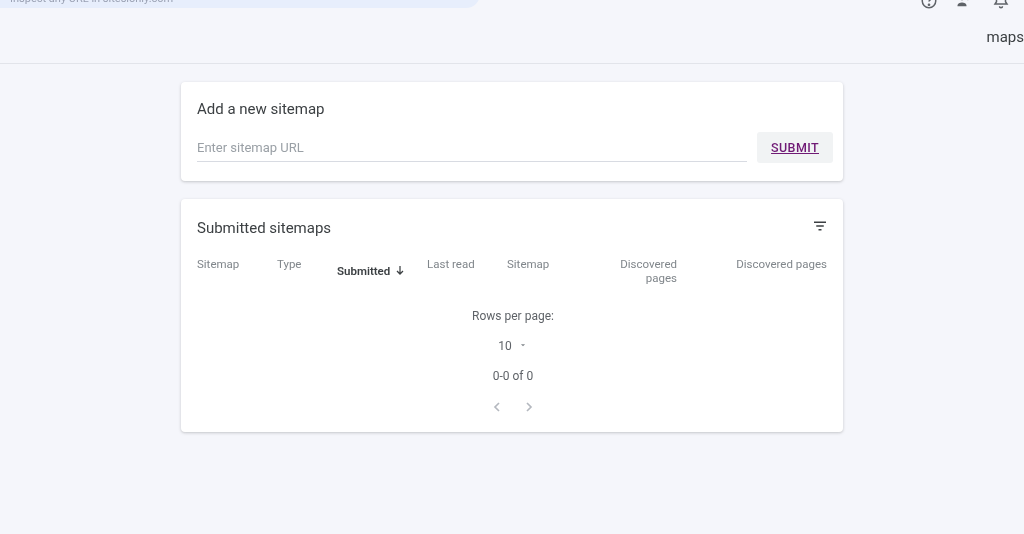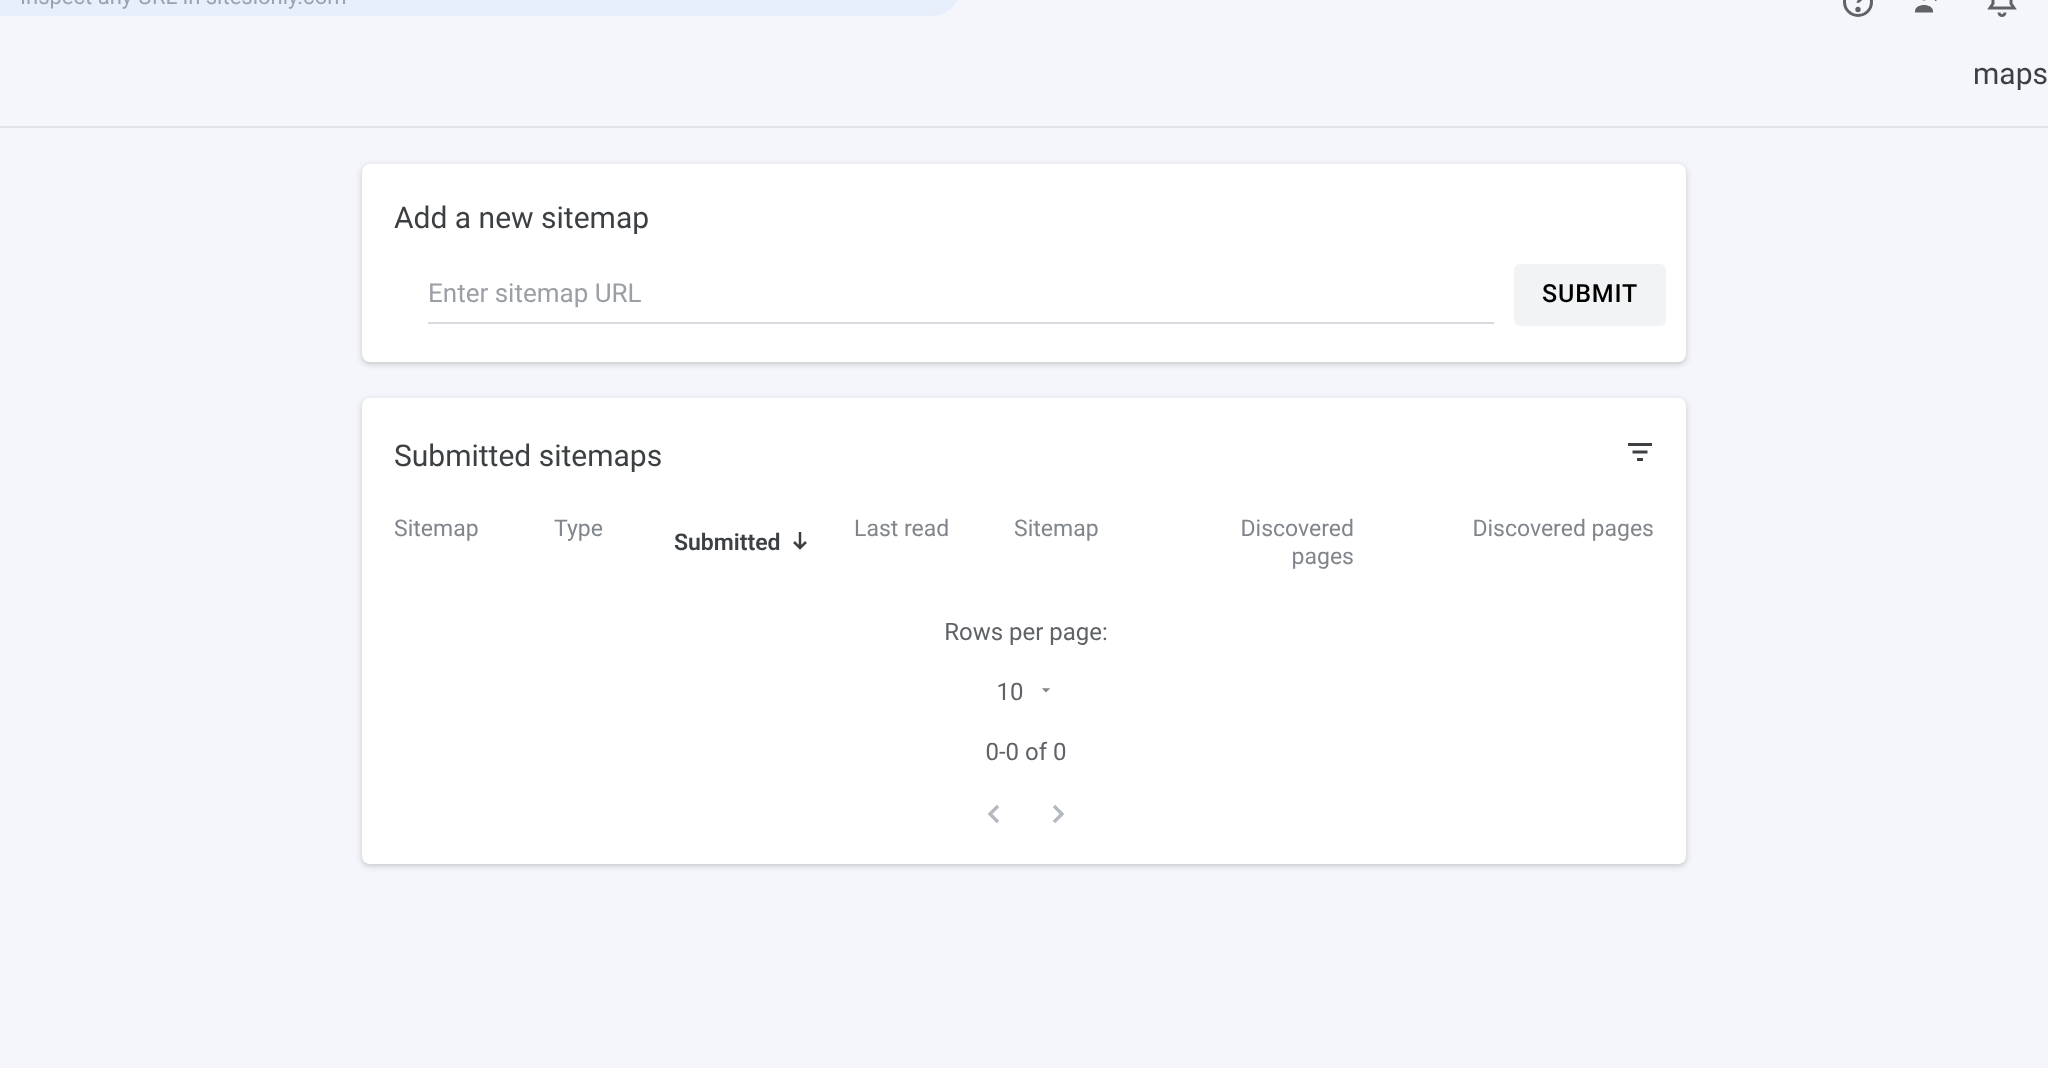--- a/index.html
+++ b/index.html
@@ -73,45 +73,45 @@
       font-size: 15px;
       color: #3c4043;
       padding: 18px 16px 14px 16px;
       font-weight: 400;
     }
     .add-row {
       display: flex;
       align-items: center;
       padding: 0 10px 18px 16px;
       gap: 10px;
-      margin-left: 17px;
     }
     .url-input {
       flex: 1;
       border: none;
       border-bottom: 1px solid #d8dbe2;
       font-size: 13px;
       color: #5f6368;
       padding: 6px 0;
       outline: none;
       background: transparent;
     }
     .url-input::placeholder {
       color: #9aa0a6;
     }
     .submit-btn {
       background: #f1f3f4;
       border: none;
-      color: #000000;
+      color: #701a75;
       font-size: 12.5px;
       font-weight: 500;
       letter-spacing: 0.4px;
       padding: 8px 14px;
       border-radius: 3px;
       cursor: pointer;
+      text-decoration: underline;
     }
     .submitted-header {
       display: flex;
       align-items: center;
       justify-content: space-between;
       padding: 18px 14px 18px 16px;
     }
     .submitted-title {
       font-size: 15px;
       color: #3c4043;

